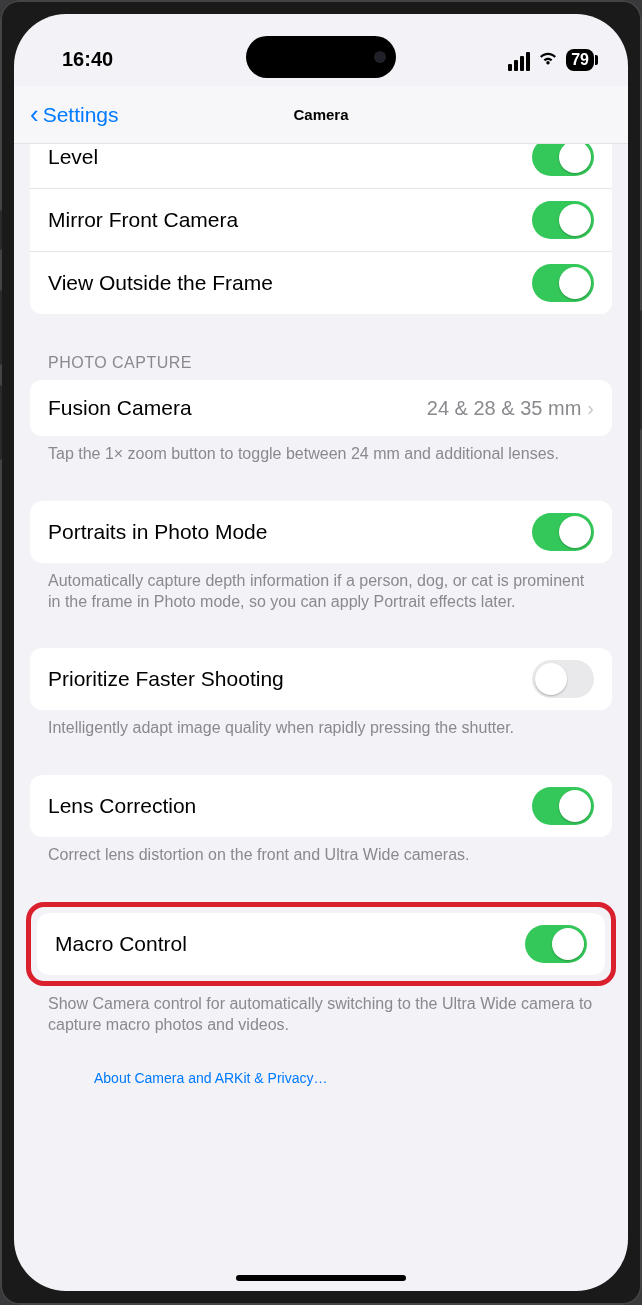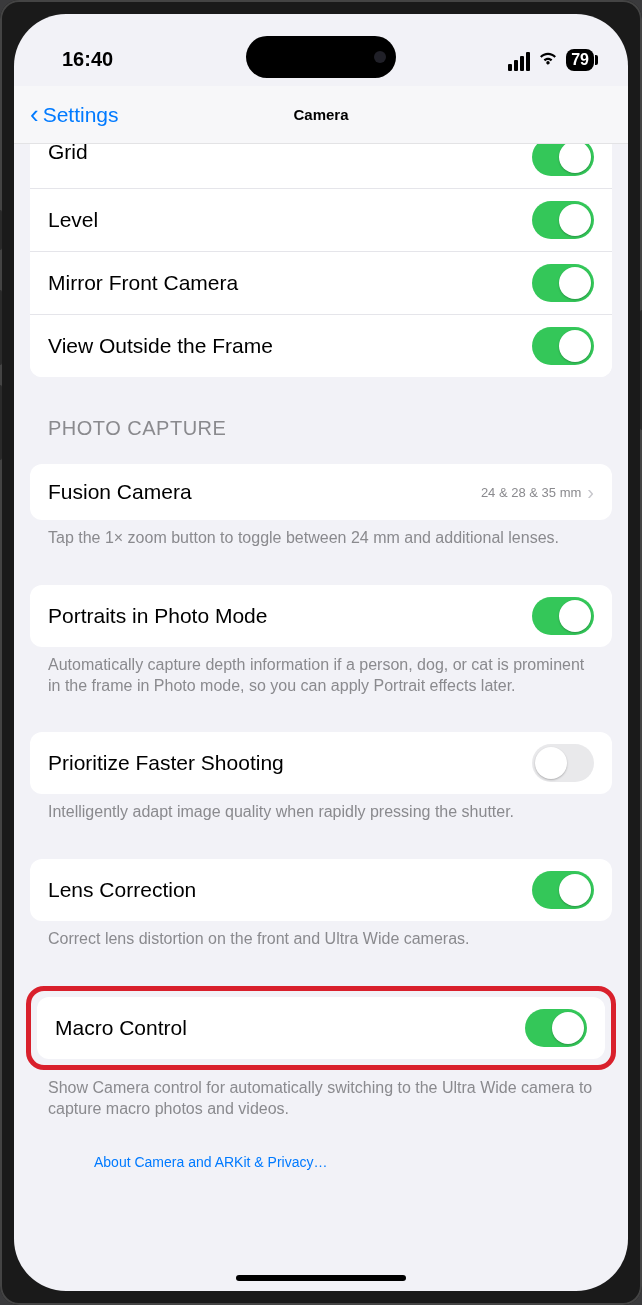--- a/index.html
+++ b/index.html
@@ -109,44 +109,44 @@
   }
   .nav-back .chev { font-size: 26px; font-weight: 500; margin-right: 2px; }
   .nav-title { font-size: 15px; font-weight: 600; color: #000; }
   .content {
     height: calc(100% - 130px);
     overflow: hidden;
   }
   .group { border-radius: 12px; margin: 0 16px; overflow: hidden; background:#fff; }
   .header-label {
     color: #8a8a8e;
-    font-size: 20px;
+    font-size: 16px;
     letter-spacing: 0.5px;
-    margin: 0 34px 24px 34px;
+    margin: 0 34px 8px 34px;
     text-transform: uppercase;
   }
   .footer-label {
     color: #8a8a8e;
     font-size: 16px;
     line-height: 1.3;
     margin: 8px 18px 0 18px;
     padding: 0 16px;
   }
   .row {
     display: flex;
     align-items: center;
     justify-content: space-between;
     min-height: 56px;
     padding: 12px 18px;
     font-size: 21px;
     color: #000;
     background:#fff;
   }
   .row + .row { border-top: 1px solid #e5e5ea; }
-  .row-value { color:#8a8a8e; font-size:13px; margin-left:auto; margin-right:6px;}
+  .row-value { color:#8a8a8e; font-size:20px; margin-left:auto; margin-right:6px;}
   .chev-right { color:#c7c7cc; font-size:20px; }
   .toggle {
     width: 62px; height: 38px; border-radius: 20px;
     position: relative; flex-shrink: 0;
   }
   .toggle.on { background:#34c759; }
   .toggle.off { background:#e9e9eb; }
   .toggle .knob {
     position:absolute; top:3px; width:32px; height:32px;
     background:#fff; border-radius:50%;
@@ -225,26 +225,20 @@
         <span class="chev">‹</span>
         <span>Settings</span>
       </div>
       <div class="nav-title">Camera</div>
     </div>
 
     <div class="content">
 
       <div class="group first-partial">
         <div class="row">
-          <span class="label">Grid</span>
-          <div class="toggle on">
-              <div class="knob"></div>
-            </div>
-        </div>
-        <div class="row">
           <span>Level</span>
           <div class="toggle on">
               <div class="knob"></div>
             </div>
         </div>
         <div class="row">
           <span>Mirror Front Camera</span>
           <div class="toggle on">
               <div class="knob"></div>
             </div>

